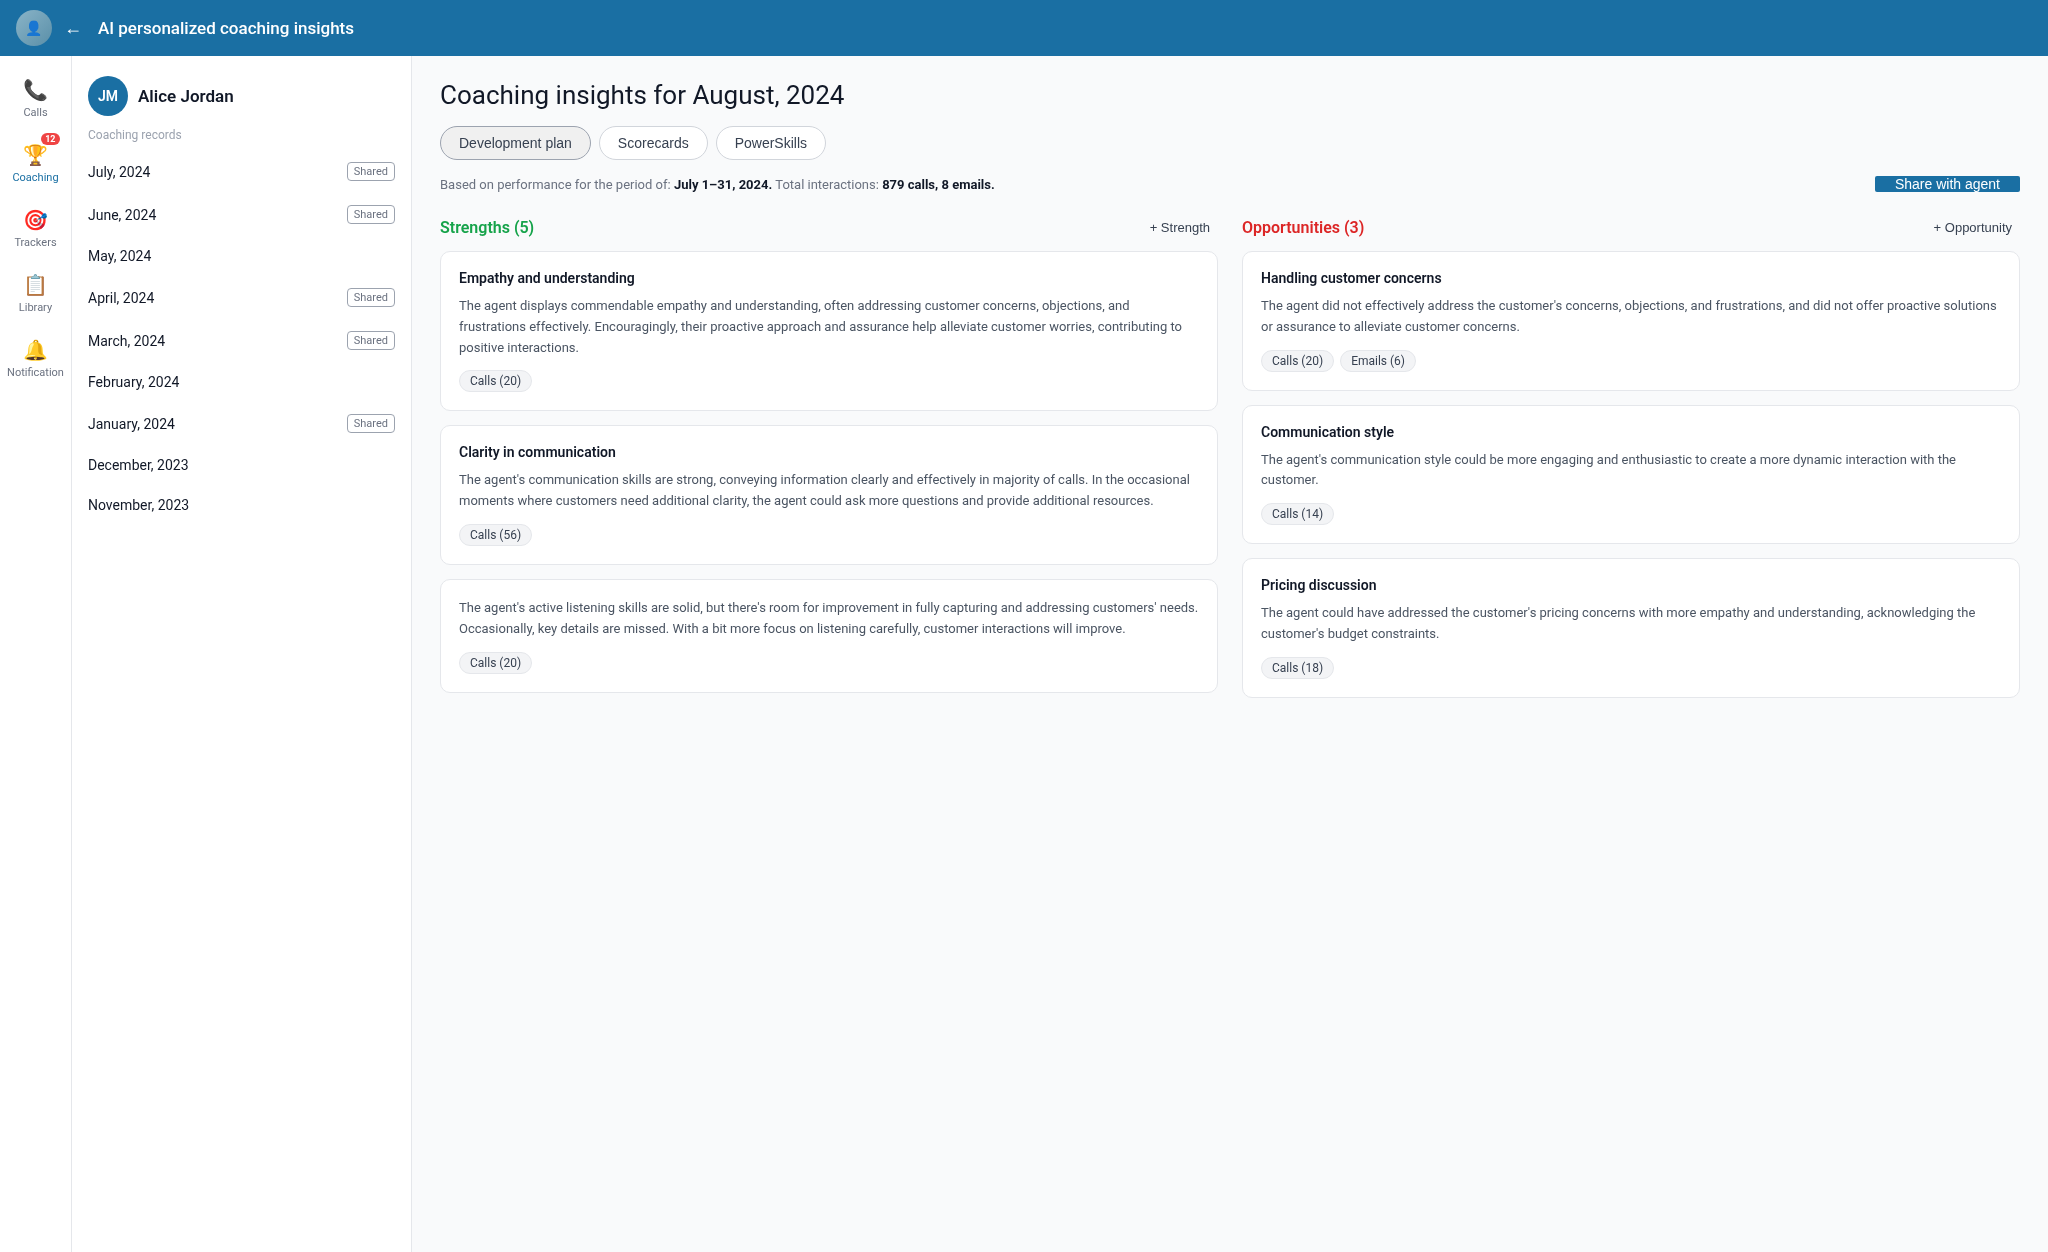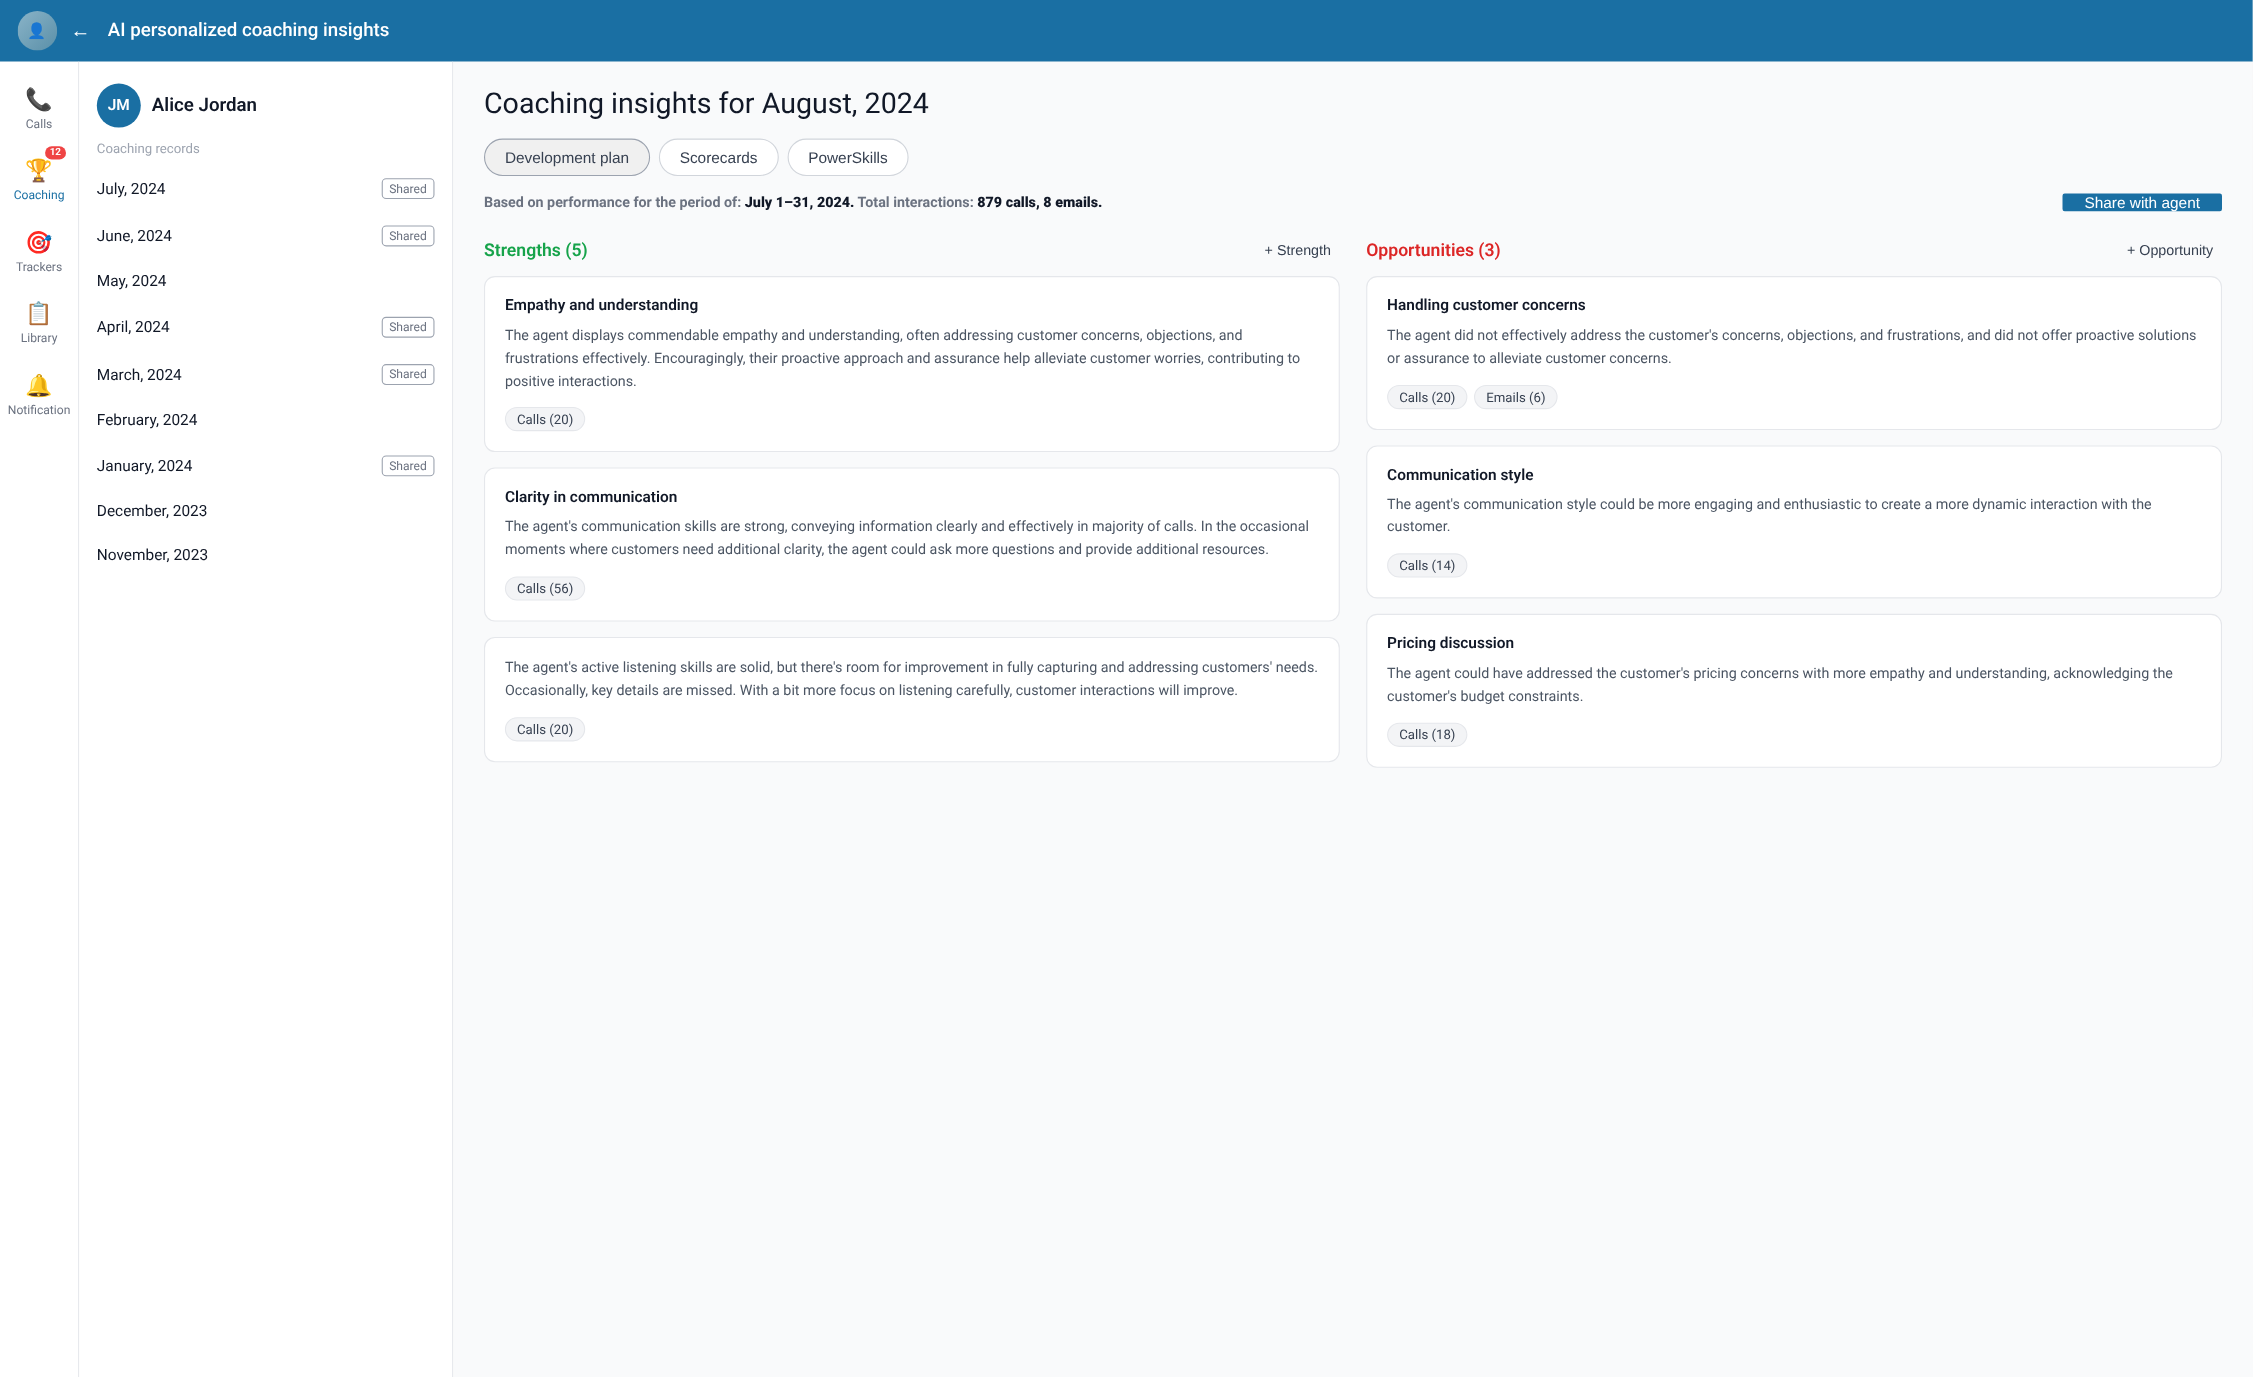--- a/index.html
+++ b/index.html
@@ -153,21 +153,21 @@
       border-color: #9ca3af;
     }
 
     .perf-bar {
       display: flex;
       align-items: center;
       justify-content: space-between;
       margin-bottom: 24px;
     }
     .perf-text {
-      font-size: 13px; color: #6b7280; font-weight: bold;
+      font-size: 13px; color: #6b7280;
     }
     .perf-text strong { color: #111827; }
     .share-btn {
       background: #1a6fa3;
       color: white;
       border: none;
       border-radius: 2px;
       padding: 0 20px;
       font-size: 14px;
       font-weight: 500;

